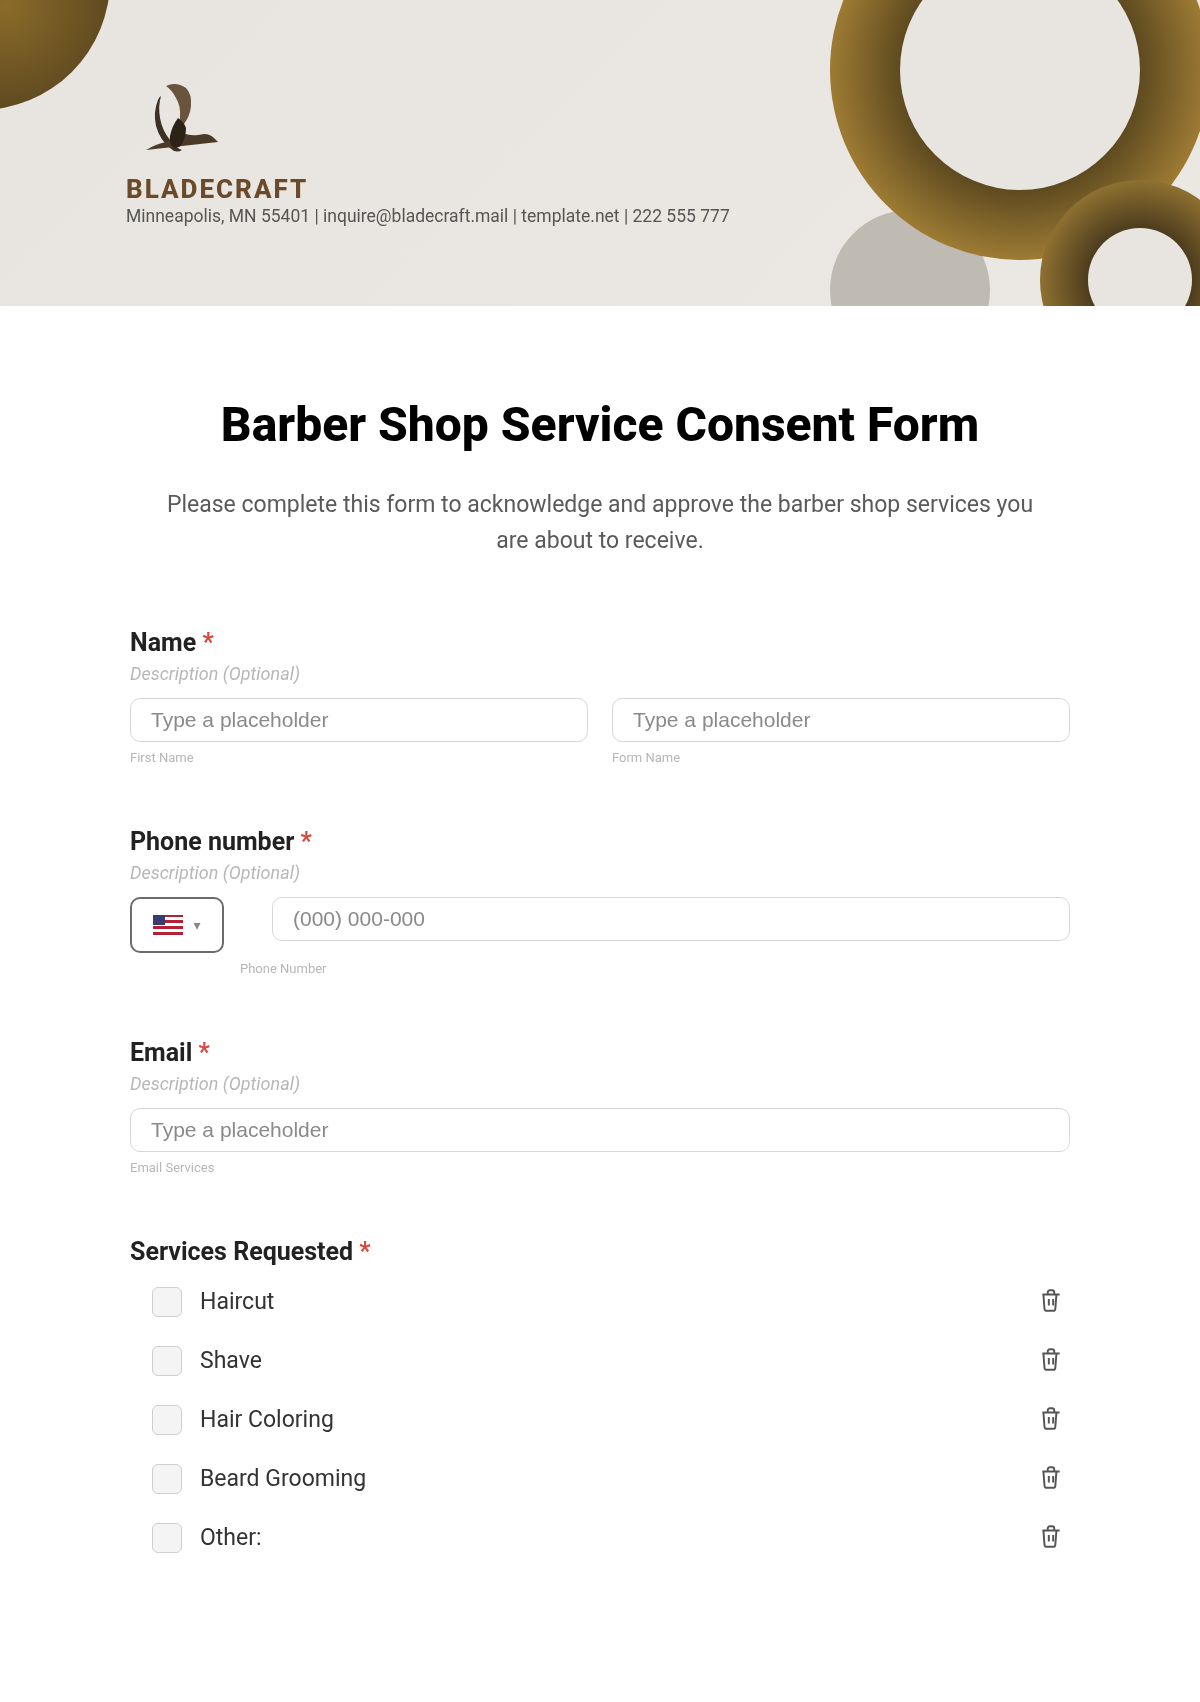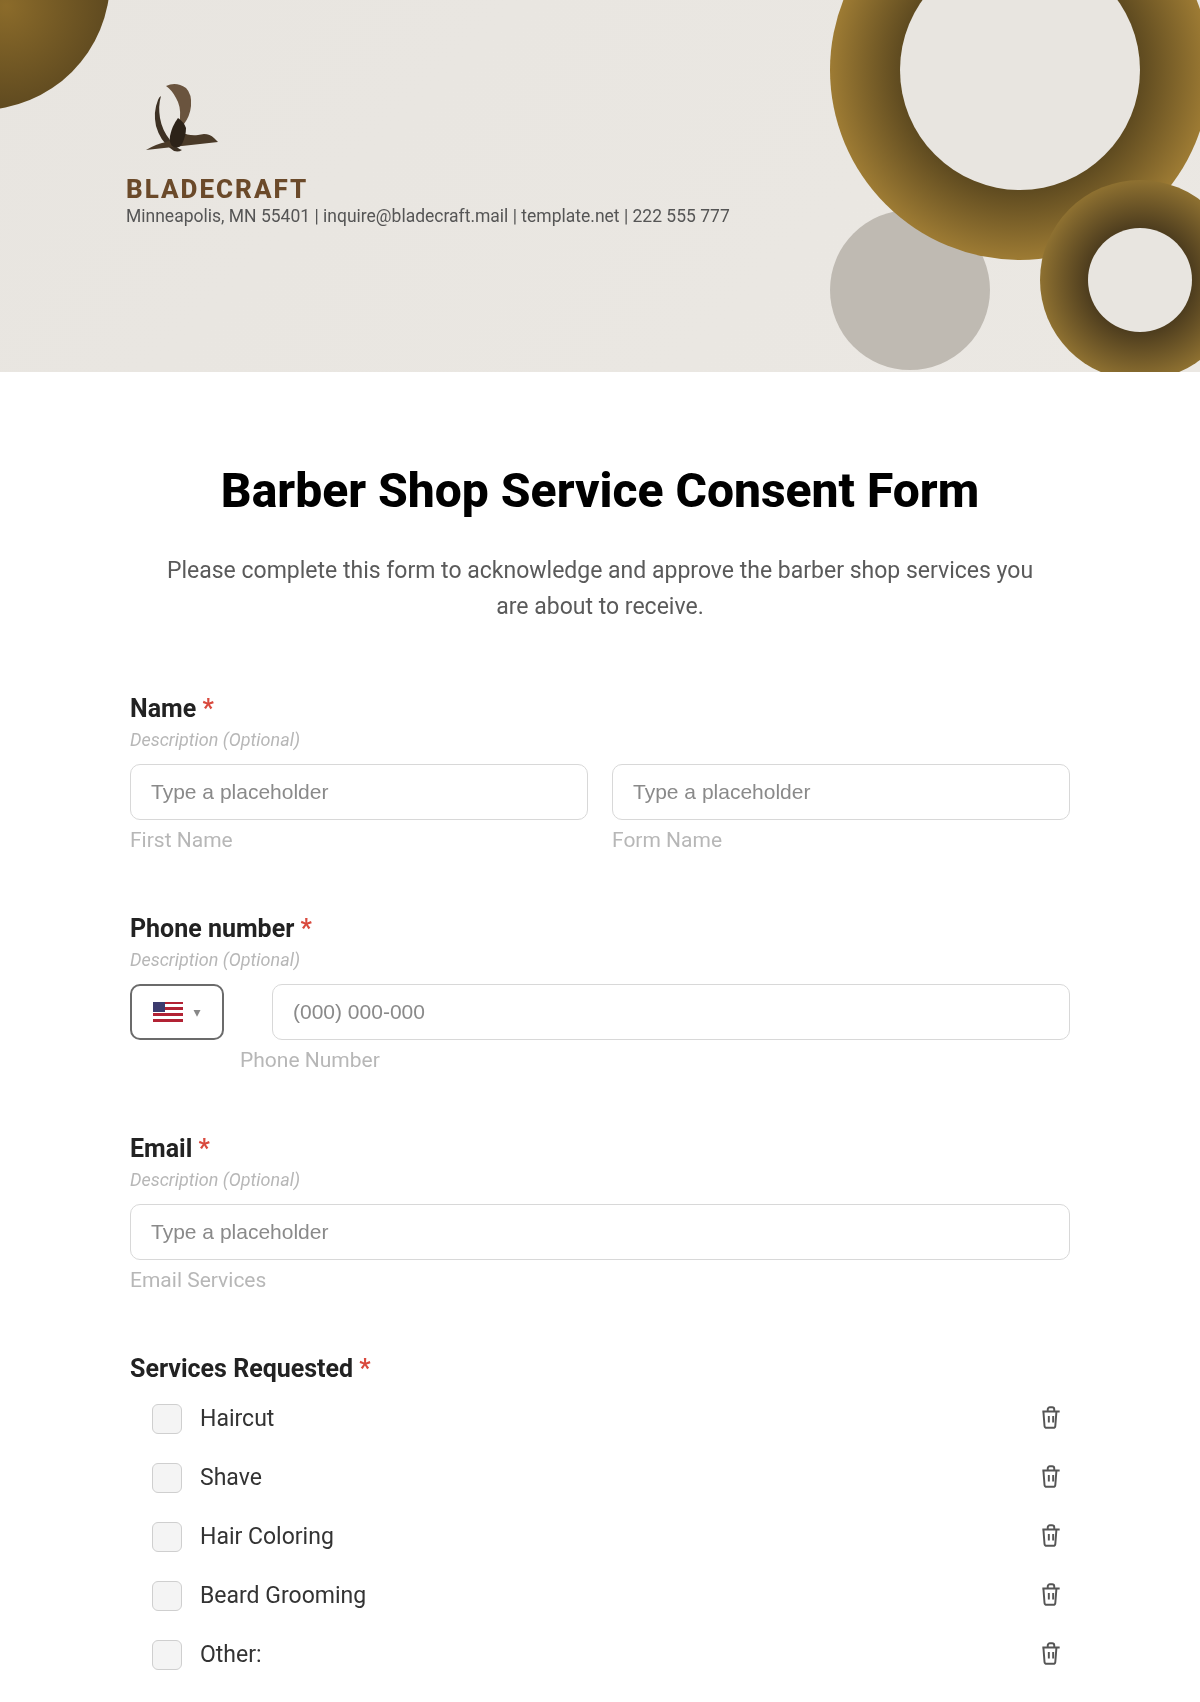--- a/index.html
+++ b/index.html
@@ -8,21 +8,21 @@
     background: #fff;
     width: 1200px;
     min-height: 1702px;
     position: relative;
     overflow: hidden;
   }
 
   
   .header {
     position: relative;
-    height: 372px;
+    height: 306px;
     background: linear-gradient(135deg, #e8e5e0 0%, #ebe8e3 100%);
     overflow: hidden;
   }
 
   
   .deco-circle-tl {
     position: absolute;
     top: -150px;
     left: -150px;
     width: 260px;
@@ -127,31 +127,31 @@
     color: #b7b7b7;
     font-style: italic;
     margin-bottom: 14px;
   }
 
   .row { display: flex; gap: 24px; }
   .col { flex: 1; }
 
   input[type="text"] {
     width: 100%;
-    height: 56px;
+    height: 44px;
     border: 1px solid #d8d8d8;
     border-radius: 10px;
     padding: 0 20px;
     font-size: 21px;
     color: #ef4444;
     background: #fff;
   }
   input[type="text"]::placeholder { color: #8a8a8a; }
   .sub-label {
-    font-size: 21px;
+    font-size: 13px;
     color: #b7b7b7;
     margin-top: 8px;
   }
 
   .phone-row { display: flex; gap: 16px; align-items: stretch; }
   .flag-select {
     width: 94px;
     height: 56px;
     border: 2px solid #6b6b6b;
     border-radius: 10px;

